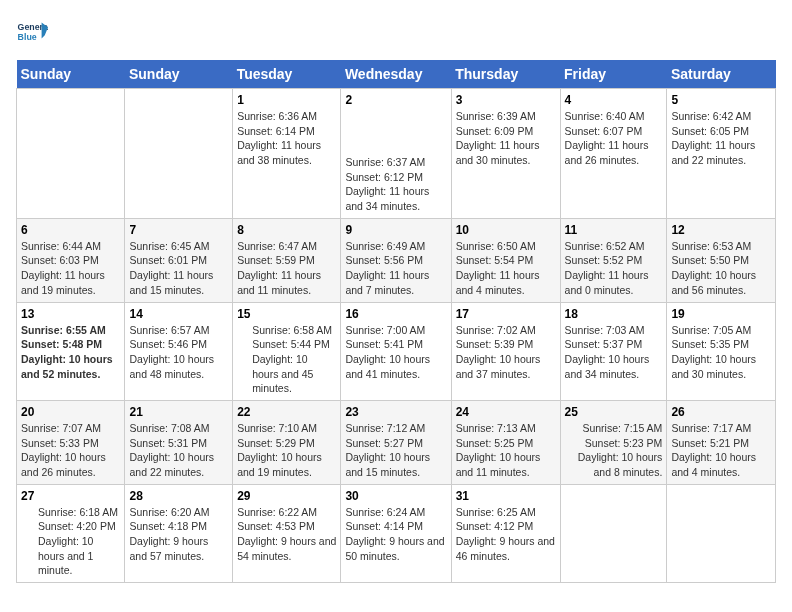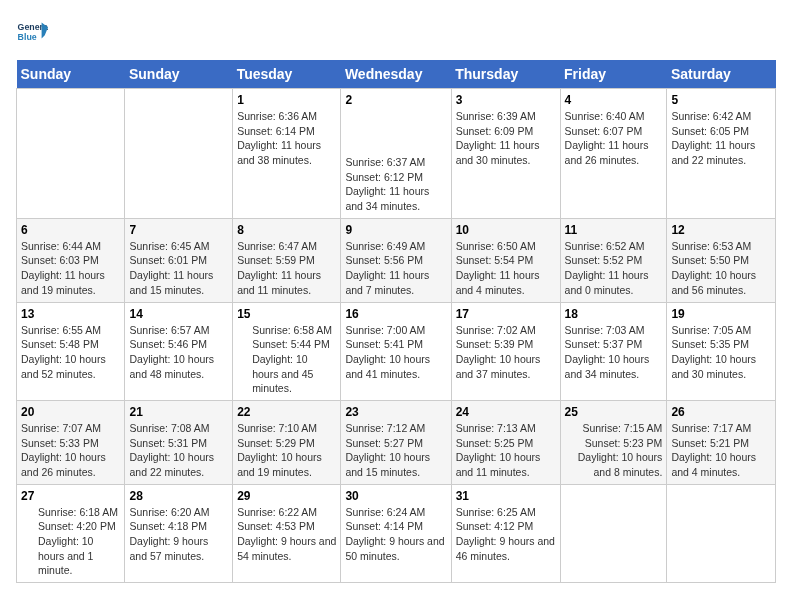--- a/index.html
+++ b/index.html
@@ -183,21 +183,21 @@
         <td>
           <span class="day-num">12</span>
           <div class="cell-text" style="white-space: pre-line;">Sunrise: 6:53 AM
 Sunset: 5:50 PM
 Daylight: 10 hours and 56 minutes.</div>
         </td>
       </tr>
       <tr>
         <td>
           <span class="day-num">13</span>
-          <div class="cell-text" style="white-space: pre-line;">Sunrise: 6:55 AM
+          <div class="cell-text" style="white-space: pre-line; font-weight: bold;">Sunrise: 6:55 AM
 Sunset: 5:48 PM
 Daylight: 10 hours and 52 minutes.</div>
         </td>
         <td>
           <span class="day-num">14</span>
           <div class="cell-text" style="white-space: pre-line;">Sunrise: 6:57 AM
 Sunset: 5:46 PM
 Daylight: 10 hours and 48 minutes.</div>
         </td>
         <td>

